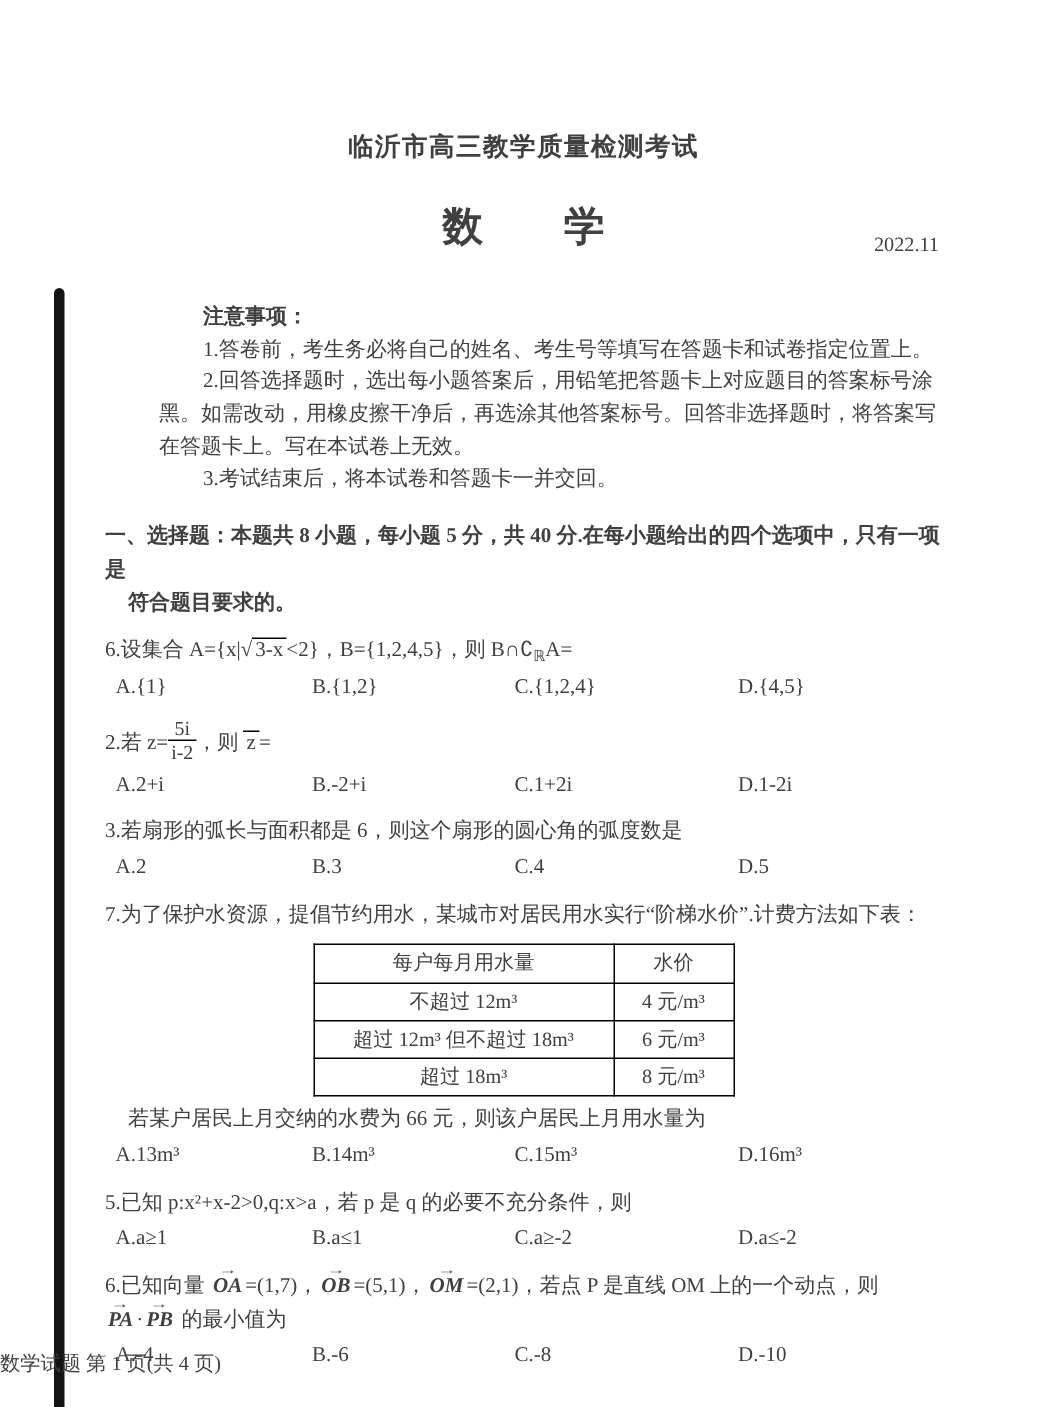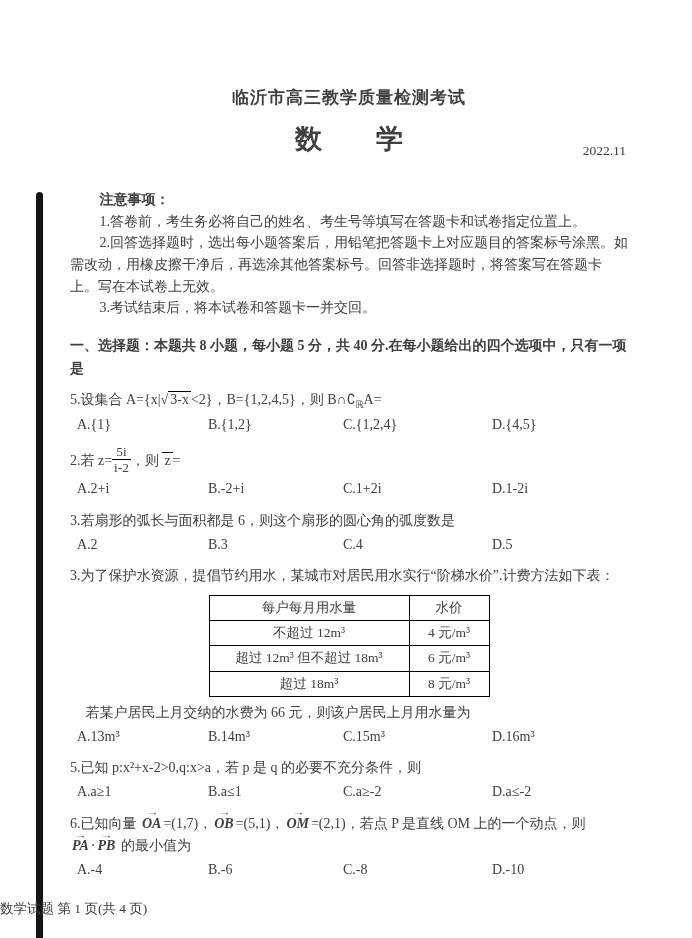--- a/index.html
+++ b/index.html
@@ -24,25 +24,25 @@
     background: #141414;
     border-radius: 4px 4px 0 0;
   }
   .title {
     margin: 0;
     text-align: center;
     font-size: 17px;
     font-weight: 700;
     letter-spacing: 1px;
   }
-  .subject-row { position: relative; margin-top: 12px; height: 44px; text-align: center; }
+  .subject-row { position: relative; margin-top: 24px; height: 44px; text-align: center; }
   .subject { font-size: 27px; font-weight: 700; }
   .date { position: absolute; right: 2px; bottom: 6px; font-size: 13.5px; font-weight: 400; }
 
-  .notice { margin-top: 24px; line-height: 1.55; }
+  .notice { margin-top: 24px; line-height: 1.55; margin-left: 36px; }
   .notice-heading { font-weight: 700; margin: 0; }
   .notice p { margin: 0; text-indent: 2.1em; }
 
   .section-heading { margin-top: 16px; font-weight: 700; line-height: 1.6; }
   .section-heading .line2 { padding-left: 1.1em; }
 
   .question { margin-top: 9px; line-height: 1.62; }
   .options { display: flex; padding-left: 7px; margin-top: 1px; }
   .opt { display: inline-block; }
   .opt:nth-child(1) { width: 131px; }
@@ -117,25 +117,26 @@
 
   <div class="notice">
     <p class="notice-heading">注意事项：</p>
     <p>1.答卷前，考生务必将自己的姓名、考生号等填写在答题卡和试卷指定位置上。</p>
     <p>2.回答选择题时，选出每小题答案后，用铅笔把答题卡上对应题目的答案标号涂黑。如需改动，用橡皮擦干净后，再选涂其他答案标号。回答非选择题时，将答案写在答题卡上。写在本试卷上无效。</p>
     <p>3.考试结束后，将本试卷和答题卡一并交回。</p>
   </div>
 
   <div class="section-heading">
     <div>一、选择题：本题共 8 小题，每小题 5 分，共 40 分.在每小题给出的四个选项中，只有一项是</div>
-  </div>
-
-  <div class="question">
-    <div class="q-line">
-      <span>5.设集合 A={x|√</span><span class="rad">3-x</span><span>&lt;2}，B={1,2,4,5}，则 B∩∁</span><sub class="setsub">ℝ</sub><span>A=</span>
+    <div class="line2">符合题目要求的。</div>
+  </div>
+
+  <div class="question">
+    <div class="q-line">
+      <span>6.设集合 A={x|√</span><span class="rad">3-x</span><span>&lt;2}，B={1,2,4,5}，则 B∩∁</span><sub class="setsub">ℝ</sub><span>A=</span>
     </div>
     <div class="options">
       <span class="opt">A.{1}</span>
       <span class="opt">B.{1,2}</span>
       <span class="opt">C.{1,2,4}</span>
       <span class="opt">D.{4,5}</span>
     </div>
   </div>
 
   <div class="question">
@@ -157,21 +158,21 @@
     <div class="q-line">3.若扇形的弧长与面积都是 6，则这个扇形的圆心角的弧度数是</div>
     <div class="options">
       <span class="opt">A.2</span>
       <span class="opt">B.3</span>
       <span class="opt">C.4</span>
       <span class="opt">D.5</span>
     </div>
   </div>
 
   <div class="question">
-    <div class="q-line">3.为了保护水资源，提倡节约用水，某城市对居民用水实行“阶梯水价”.计费方法如下表：</div>
+    <div class="q-line">7.为了保护水资源，提倡节约用水，某城市对居民用水实行“阶梯水价”.计费方法如下表：</div>
     <table class="water-table">
       <tbody>
           <tr>
         <th class="col-usage">每户每月用水量</th>
         <th class="col-price">水价</th>
       </tr>
       <tr>
         <td>不超过 12m³</td>
         <td>4 元/m³</td>
       </tr>

